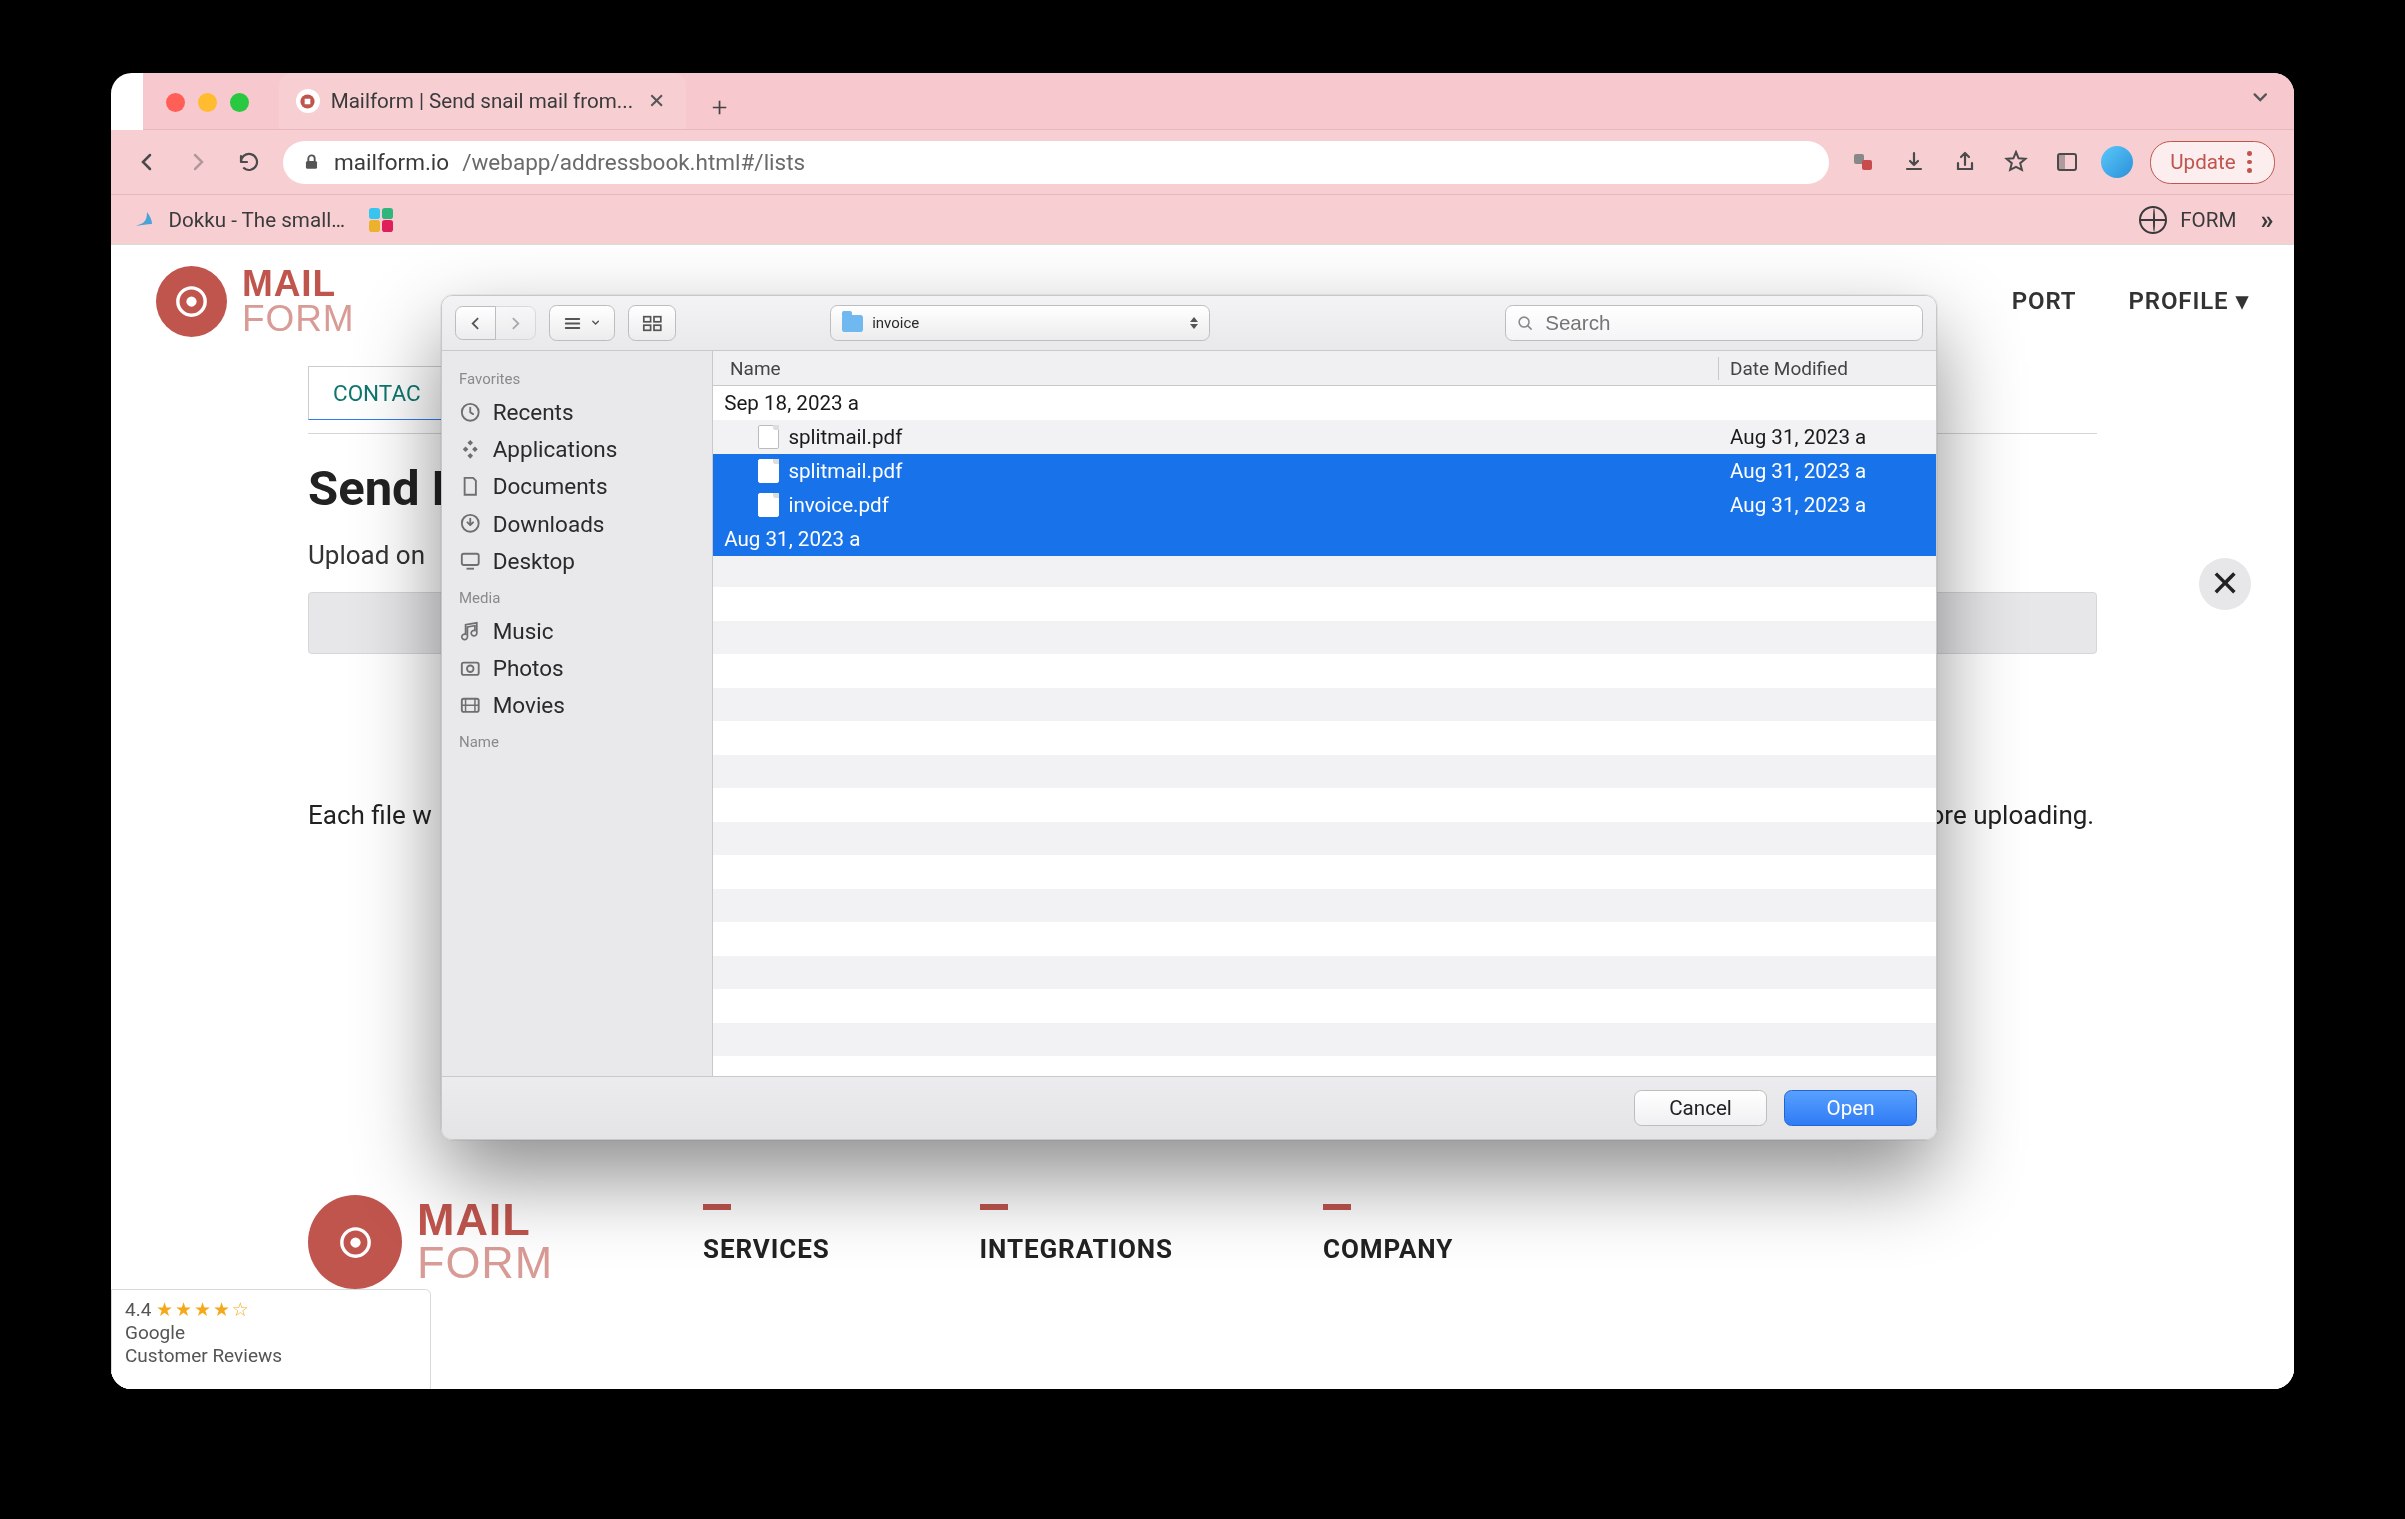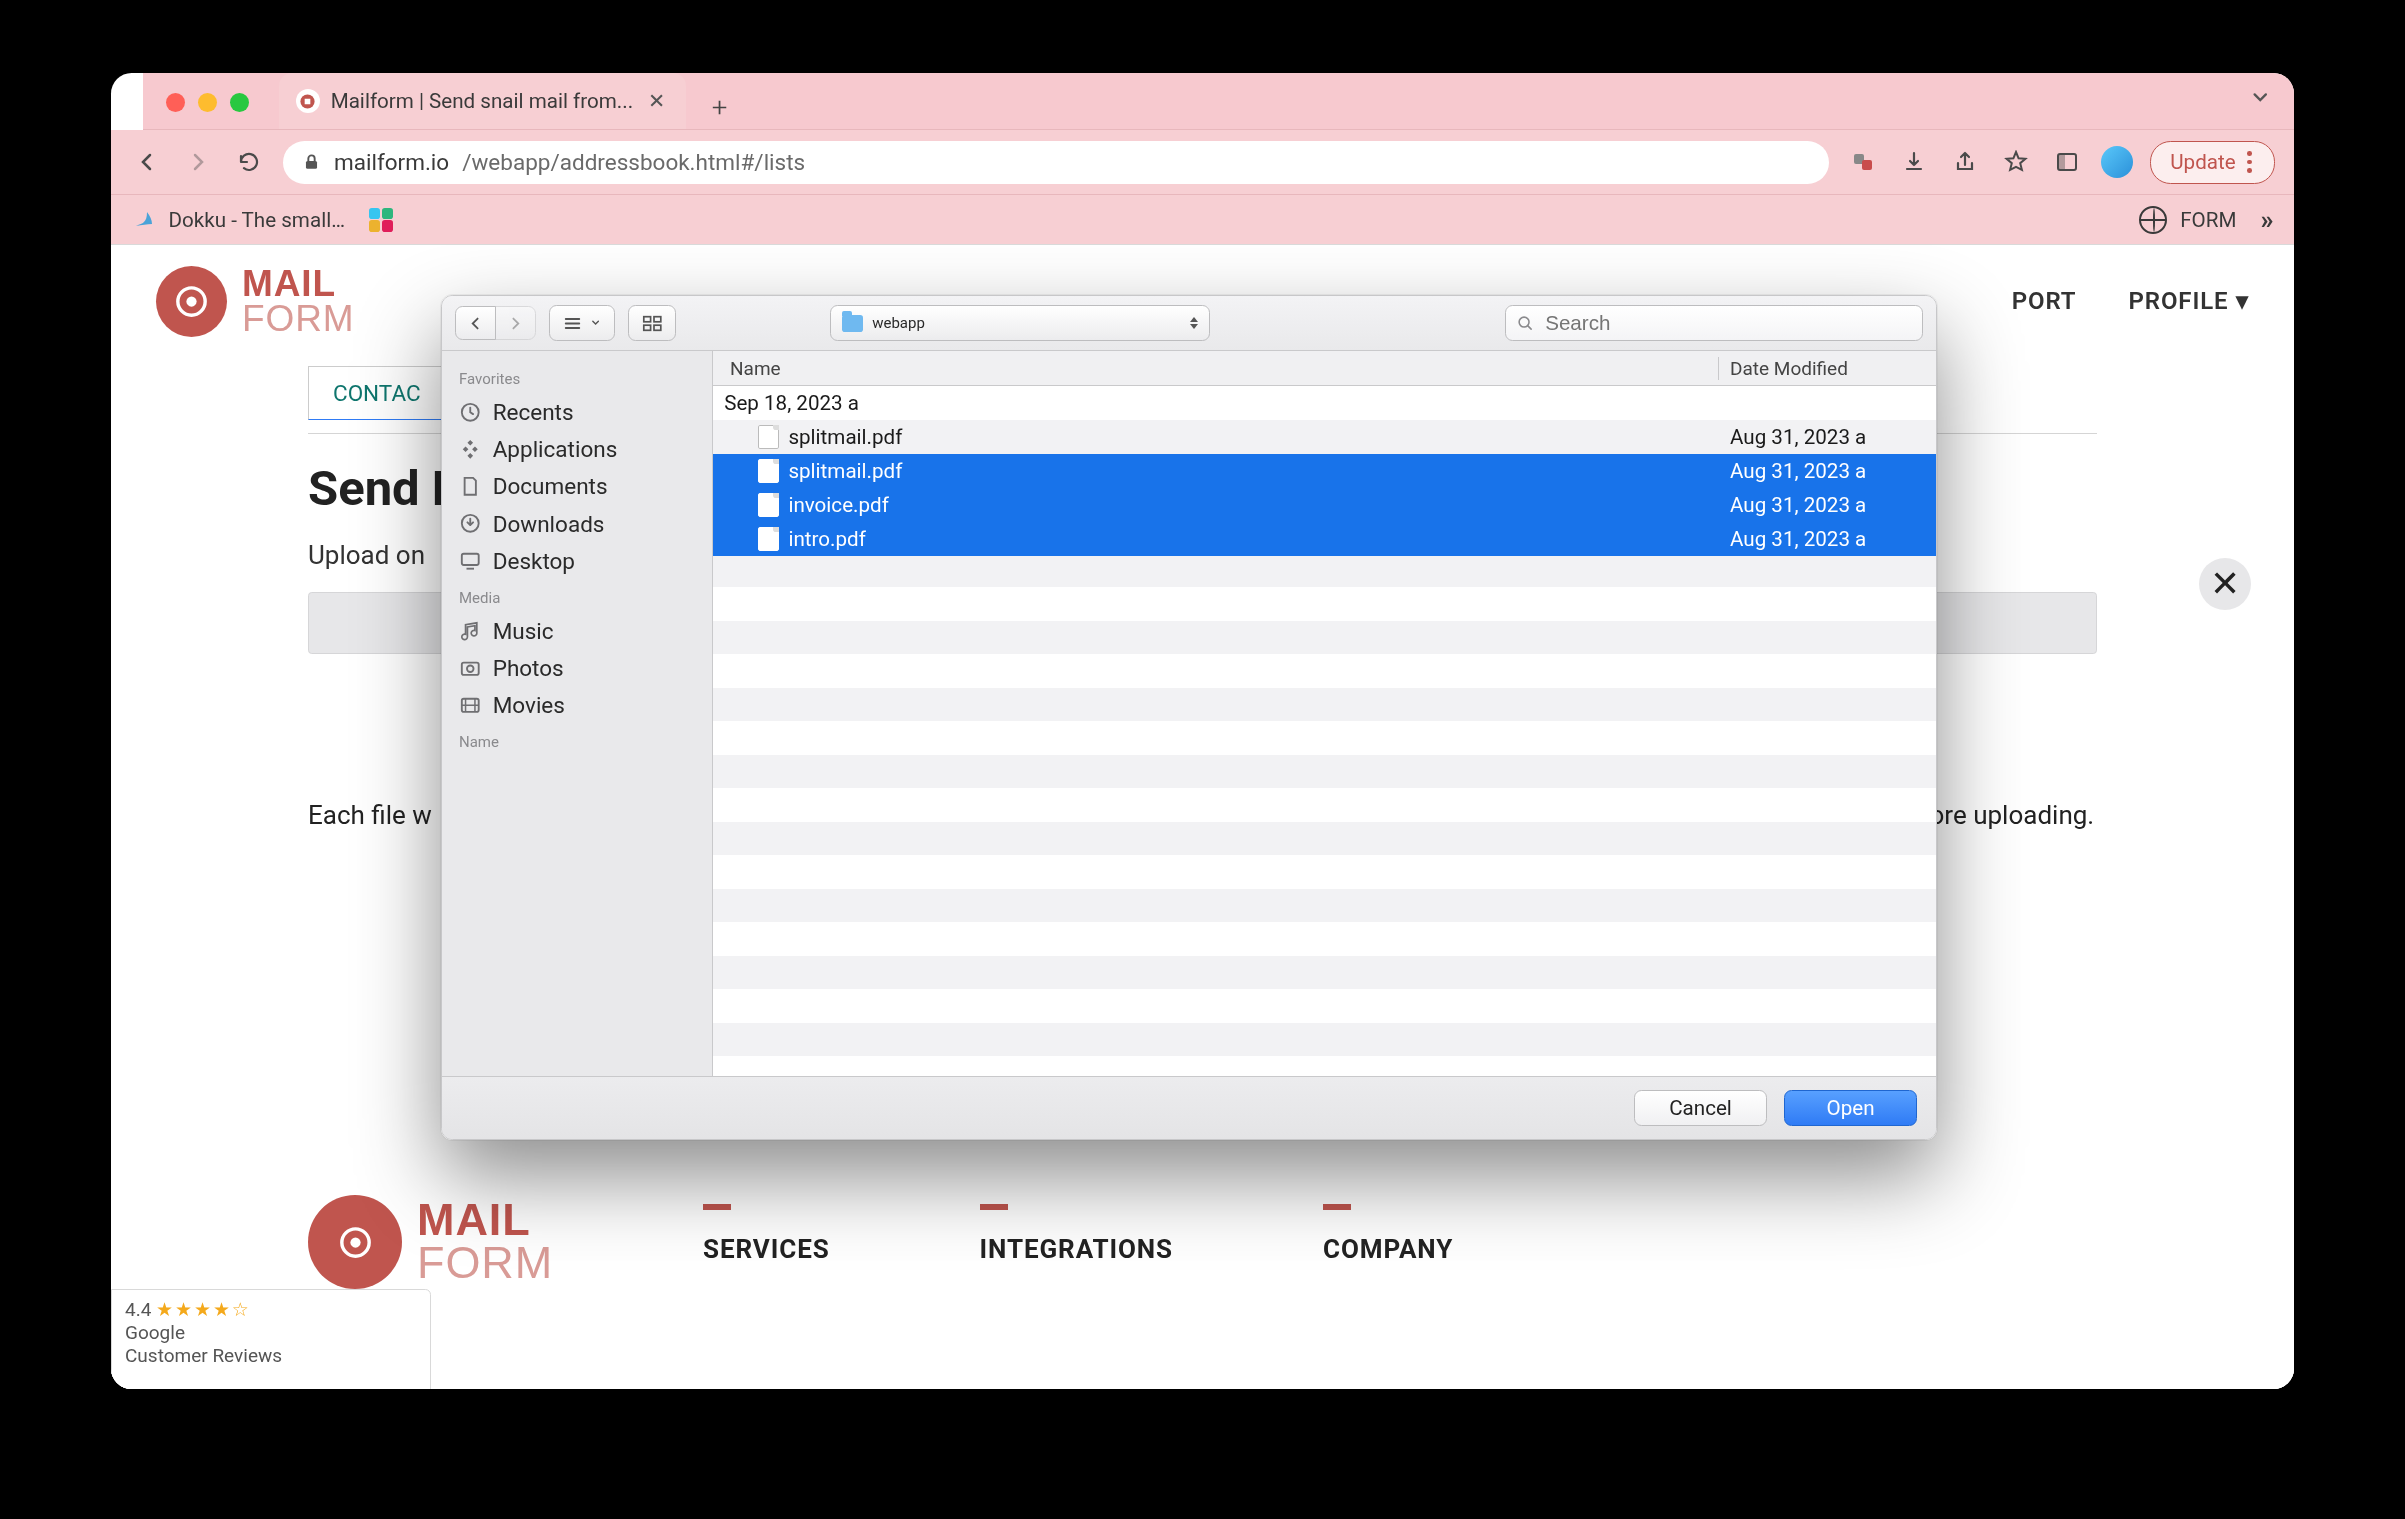--- a/index.html
+++ b/index.html
@@ -379,21 +379,21 @@
           <div class="pill-btn">
             <svg width="20.6" height="17" viewBox="0 0 24 20">
                 <rect x="2" y="2" width="8" height="6" stroke="#555" stroke-width="2" fill="none"></rect>
                 <rect x="14" y="2" width="8" height="6" stroke="#555" stroke-width="2" fill="none"></rect>
                 <rect x="2" y="12" width="8" height="6" stroke="#555" stroke-width="2" fill="none"></rect>
                 <rect x="14" y="12" width="8" height="6" stroke="#555" stroke-width="2" fill="none"></rect>
               </svg>
           </div>
           <div class="folder-dd">
             <span class="folder-ico"></span>
-            <span>webapp</span>
+            <span>invoice</span>
             <span class="upd">
                 <span class="up"></span>
                 <span class="dn"></span>
               </span>
           </div>
           <div class="fd-search">
             <svg width="17" height="17" viewBox="0 0 24 24">
                 <circle cx="10" cy="10" r="7" stroke="#8a8a8d" stroke-width="2.2" fill="none"></circle>
                 <path d="M15 15l5 5" stroke="#8a8a8d" stroke-width="2.2" stroke-linecap="round"></path>
               </svg>
@@ -490,24 +490,20 @@
                     <div class="c-date">Aug 31, 2023 a</div>
                   </div>
                   <div class="fd-row selected">
                     <div class="c-name">
                       <span class="file-ico"></span>
                       <span>invoice.pdf</span>
                     </div>
                     <div class="c-date">Aug 31, 2023 a</div>
                   </div>
                   <div class="fd-row selected">
-                    <div class="c-name">
-                      <span class="file-ico"></span>
-                      <span>intro.pdf</span>
-                    </div>
                     <div class="c-date">Aug 31, 2023 a</div>
                   </div>
                 </div>
             </div>
           </div>
         </div>
 
         <div class="fd-footer">
           <div class="mac-btn">
               <span>Cancel</span>

